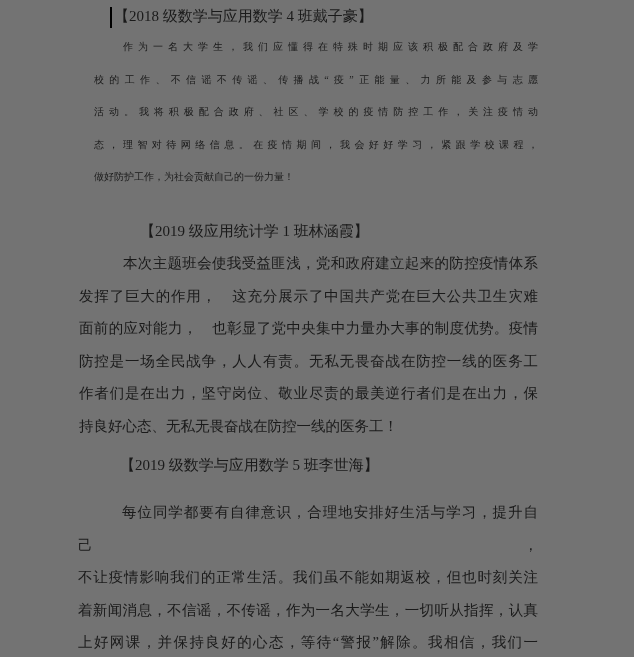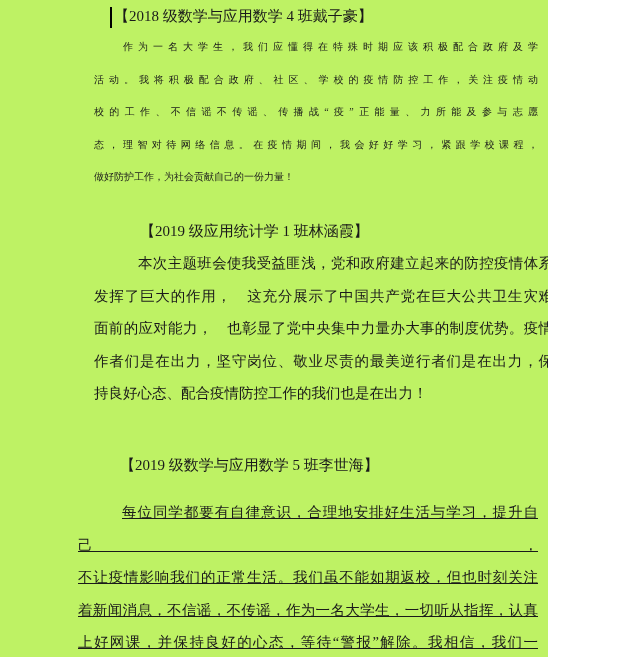--- a/index.html
+++ b/index.html
@@ -2,23 +2,23 @@
 <html><head>
 <meta charset="utf-8">
 <style>
   html, body {
     margin: 0;
     padding: 0;
     background: #ffffff;
   }
   .page {
     position: relative;
-    width: 548px;
+    width: 634px;
     height: 657px;
-    background: #bef264;
+    background: #737373;
     color: #1a1a1a;
     font-family: "Liberation Serif", "DejaVu Serif", serif;
     overflow: hidden;
   }
   .caret {
     position: absolute;
     left: 110px;
     top: 7px;
     width: 2px;
     height: 21px;
@@ -30,22 +30,22 @@
     line-height: 21px;
     white-space: pre;
   }
   #hdr-1 { top: 6px;   left: 114px; }
   #hdr-2 { top: 221px; left: 124px; margin-left: 16px; }
   #hdr-3 { top: 455px; left: 120px; text-align: right; }
   .para {
     position: absolute;
   }
   #para-1 { top: 31px;  left: 94px; width: 444px; font-size: 10px;   line-height: 32.5px; }
-  #para-2 { top: 247px; left: 94px; width: 459px; font-size: 14.5px; line-height: 32.5px; }
-  #para-3 { top: 496px; left: 78px; width: 460px; font-size: 14.5px; line-height: 32.5px; text-decoration: underline; }
+  #para-2 { top: 247px; left: 79px; width: 459px; font-size: 14.5px; line-height: 32.5px; }
+  #para-3 { top: 496px; left: 78px; width: 460px; font-size: 14.5px; line-height: 32.5px; }
   .line {
     text-align: justify;
     text-align-last: justify;
     text-justify: inter-character;
   }
   .line.last {
     text-align: left;
     text-align-last: left;
   }
   #para-1 .line.first { text-indent: 29px; }
@@ -55,33 +55,34 @@
 </head>
 <body>
 
 <div class="page">
 
   <div class="caret"></div>
 
   <div class="hdr" id="hdr-1">【2018 级数学与应用数学 4 班戴子豪】</div>
   <div class="para" id="para-1">
     <div class="line first">作为一名大学生，我们应懂得在特殊时期应该积极配合政府及学</div>
+    <div class="line">校的工作、不信谣不传谣、传播战“疫”正能量、力所能及参与志愿</div>
     <div class="line">活动。我将积极配合政府、社区、学校的疫情防控工作，关注疫情动</div>
-    <div class="line">校的工作、不信谣不传谣、传播战“疫”正能量、力所能及参与志愿</div>
     <div class="line">态，理智对待网络信息。在疫情期间，我会好好学习，紧跟学校课程，</div>
     <div class="line last">做好防护工作，为社会贡献自己的一份力量！</div>
   </div>
 
   <div class="hdr" id="hdr-2">【2019 级应用统计学 1 班林涵霞】</div>
   <div class="para" id="para-2">
     <div class="line first">本次主题班会使我受益匪浅，党和政府建立起来的防控疫情体系</div>
     <div class="line">发挥了巨大的作用，　这充分展示了中国共产党在巨大公共卫生灾难</div>
     <div class="line">面前的应对能力，　也彰显了党中央集中力量办大事的制度优势。疫情</div>
+    <div class="line">防控是一场全民战争，人人有责。无私无畏奋战在防控一线的医务工</div>
     <div class="line">作者们是在出力，坚守岗位、敬业尽责的最美逆行者们是在出力，保</div>
-    <div class="line last">持良好心态、配合疫情防控工作的我们也是在出力！</div>
+    <div class="line last">持良好心态、无私无畏奋战在防控一线的医务工！</div>
   </div>
 
   <div class="hdr" id="hdr-3">【2019 级数学与应用数学 5 班李世海】</div>
   <div class="para" id="para-3">
     <div class="line first">每位同学都要有自律意识，合理地安排好生活与学习，提升自己，</div>
     <div class="line">不让疫情影响我们的正常生活。我们虽不能如期返校，但也时刻关注</div>
     <div class="line">着新闻消息，不信谣，不传谣，作为一名大学生，一切听从指挥，认真</div>
     <div class="line">上好网课，并保持良好的心态，等待“警报”解除。我相信，我们一</div>
 
   </div>

